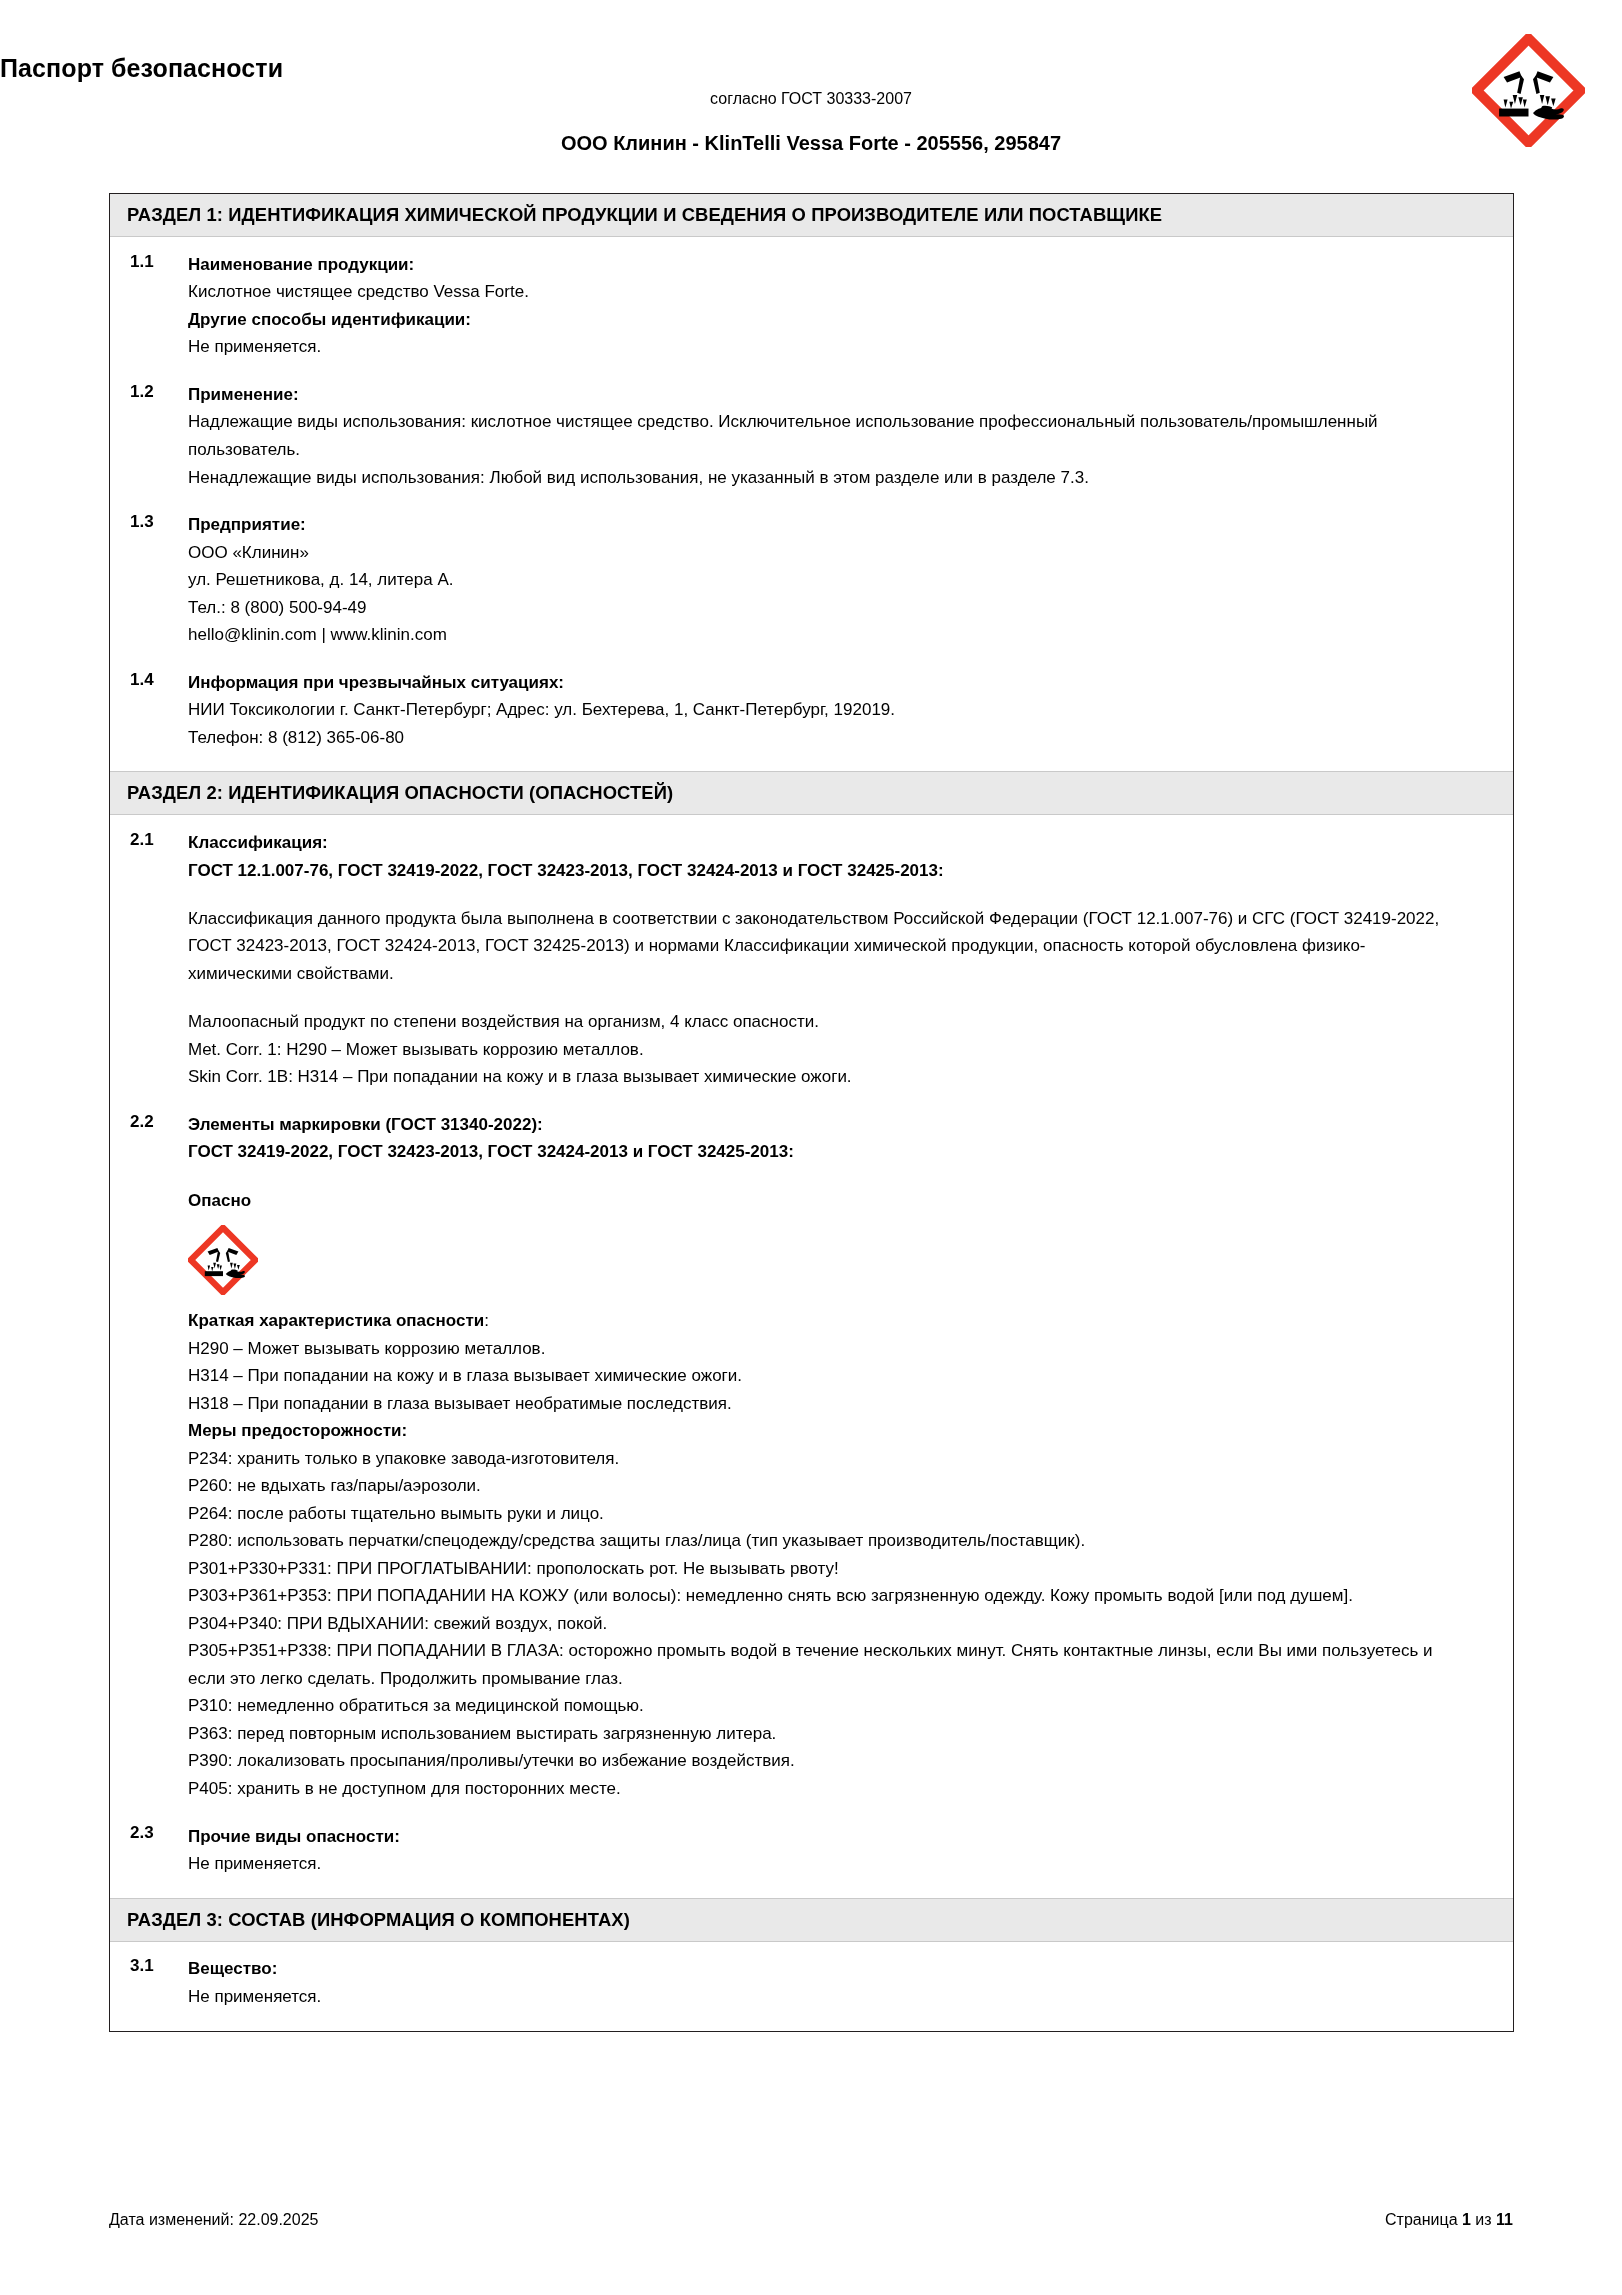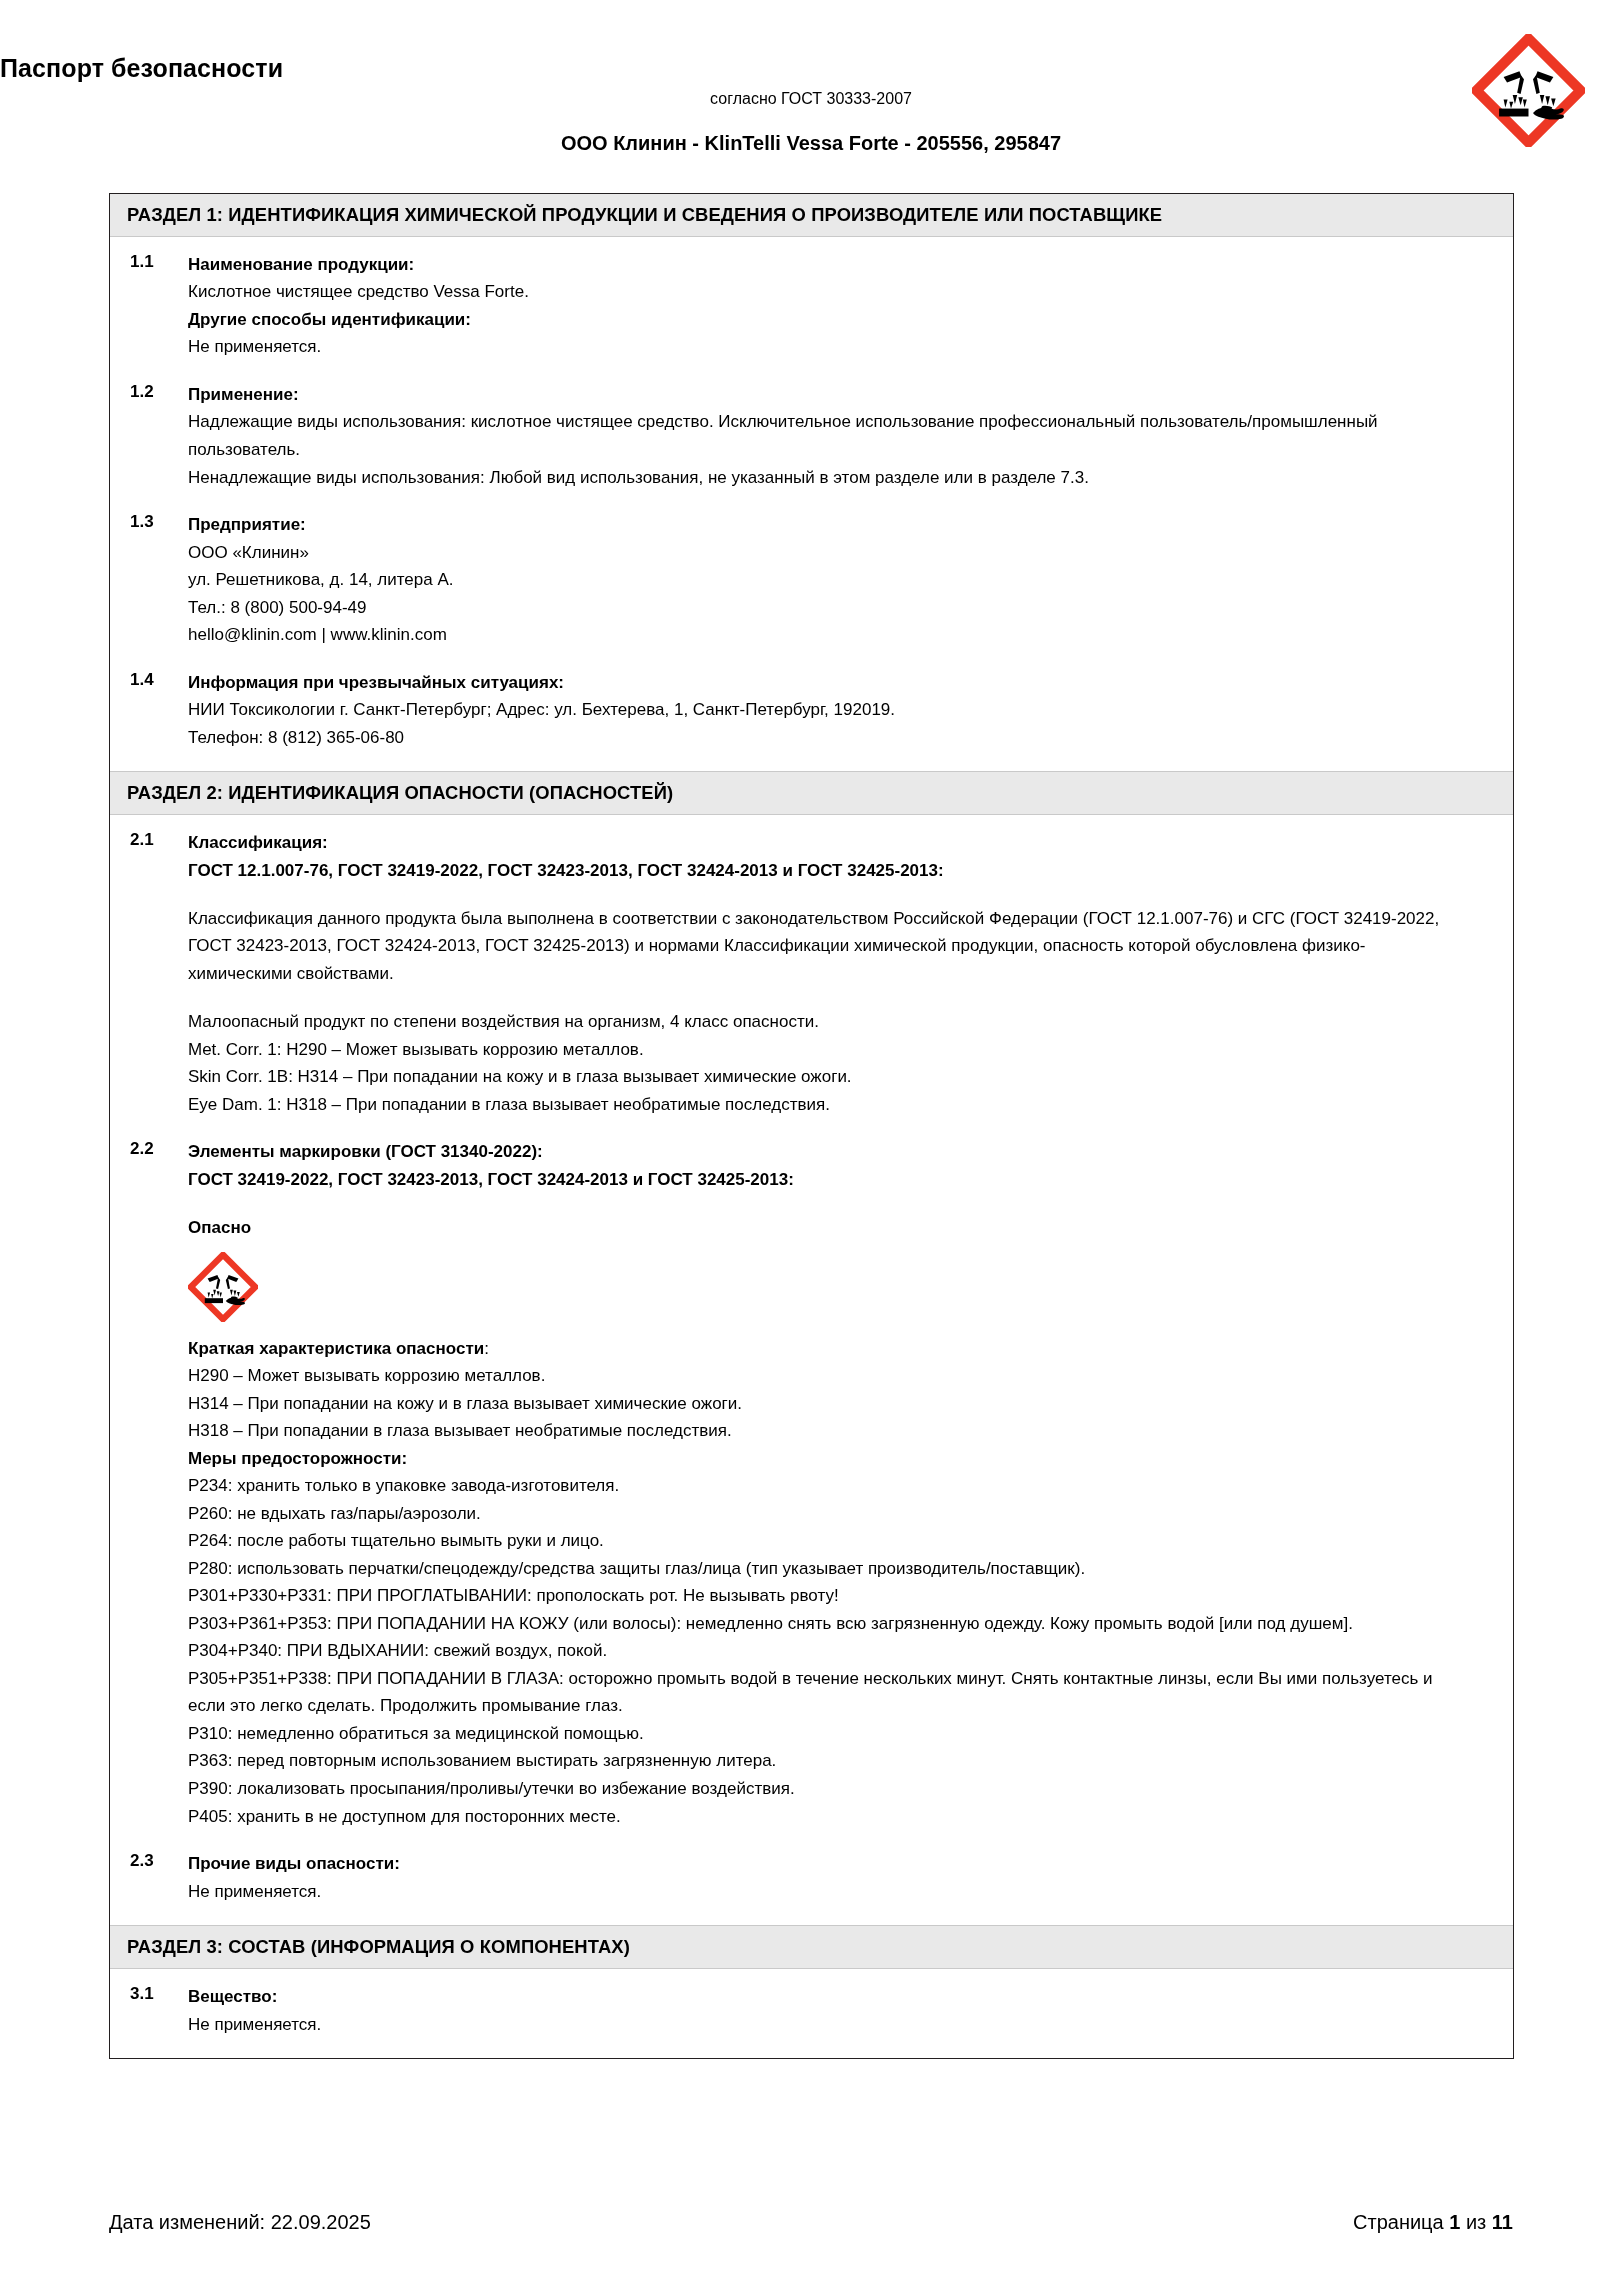--- a/index.html
+++ b/index.html
@@ -131,21 +131,21 @@
   .hazard-head b { font-weight: bold; }
 
   
   .doc-footer {
     position: absolute;
     left: 109px;
     right: 109px;
     top: 2211px;
     display: flex;
     justify-content: space-between;
-    font-size: 20px;
+    font-size: 16px;
   }
   .doc-footer .right b { font-weight: bold; }
 </style>
 </head>
 <body>
 
 <div class="page">
 
   <div class="doc-header">
     <div class="doc-title">Паспорт безопасности</div>
@@ -235,21 +235,20 @@
         <div class="block-num">2.1</div>
         <div class="block-body">
           <div class="lbl">Классификация:</div>
           <div class="lbl wrap">ГОСТ 12.1.007-76, ГОСТ 32419-2022, ГОСТ 32423-2013, ГОСТ 32424-2013 и ГОСТ 32425-2013:</div>
           <div class="spacer-line"></div>
           <div class="txt wrap">Классификация данного продукта была выполнена в соответствии с законодательством Российской Федерации (ГОСТ 12.1.007-76) и СГС (ГОСТ 32419-2022, ГОСТ 32423-2013, ГОСТ 32424-2013, ГОСТ 32425-2013) и нормами Классификации химической продукции, опасность которой обусловлена физико-химическими свойствами.</div>
           <div class="spacer-line"></div>
           <div class="txt">Малоопасный продукт по степени воздействия на организм, 4 класс опасности.</div>
           <div class="txt">Met. Corr. 1: H290 – Может вызывать коррозию металлов.</div>
           <div class="txt">Skin Corr. 1B: H314 – При попадании на кожу и в глаза вызывает химические ожоги.</div>
-          <div class="txt">Eye Dam. 1: H318 – При попадании в глаза вызывает необратимые последствия.</div>
         </div>
       </div>
 
       <div class="block">
         <div class="block-num">2.2</div>
         <div class="block-body">
           <div class="lbl">Элементы маркировки (ГОСТ 31340-2022):</div>
           <div class="lbl wrap">ГОСТ 32419-2022, ГОСТ 32423-2013, ГОСТ 32424-2013 и ГОСТ 32425-2013:</div>
           <div class="spacer-line"></div>
           <div class="lbl">Опасно</div>

